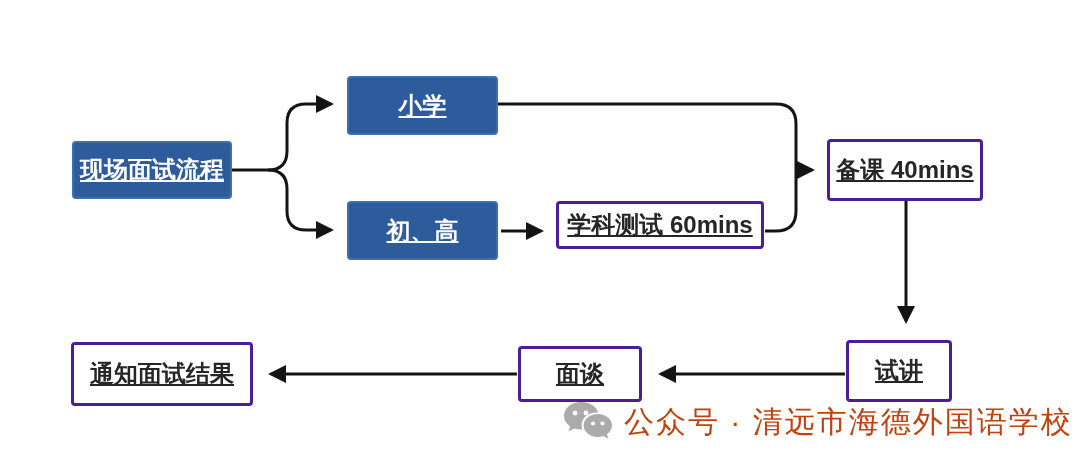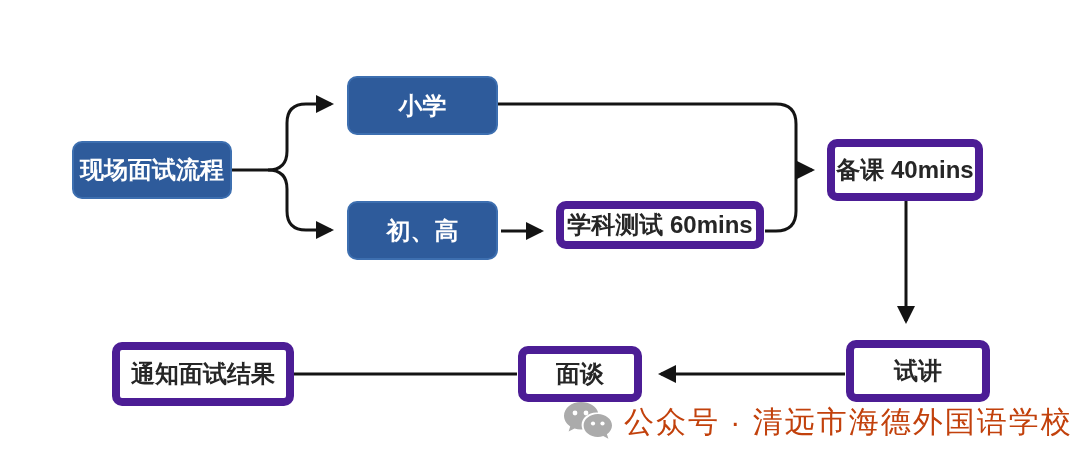--- a/index.html
+++ b/index.html
@@ -8,33 +8,34 @@
     width:1080px;height:463px;
     background:#ffffff;
     font-family:"Liberation Sans", sans-serif;
     overflow:hidden;
   }
   .lines{position:absolute;left:0;top:0;width:1080px;height:463px;}
   .node{
     position:absolute;
     display:flex;align-items:center;justify-content:center;
     box-sizing:border-box;
-    border-radius:10px;
+    border-radius:4px;
     font-weight:bold;
     white-space:nowrap;
+    text-decoration:underline;
   }
   .node.filled{
     background:#2E5B9B;
     border:2px solid #3D6FB0;
     color:#ffffff;
     font-size:24px;
   }
   .node.outline{
     background:#ffffff;
-    border:8px solid #4c1d95;
+    border:3px solid #4c1d95;
     color:#262626;
     font-size:24px;
   }
   .watermark{
     position:absolute;
     left:560px;top:398px;
     display:flex;align-items:center;
     color:#c2410c;
     font-size:30px;
     letter-spacing:2px;
@@ -69,25 +70,25 @@
   <div class="node filled" style="left:72px;  top:141px; width:160px; height:58px;text-align:center;">现场面试流程</div>
 
   <div class="node filled" style="left:347px; top:76px;  width:151px; height:59px;">小学</div>
 
   <div class="node filled" style="left:347px; top:201px; width:151px; height:59px;">初、高</div>
 
   <div class="node outline" style="left:556px; top:201px; width:208px; height:48px;">学科测试 60mins</div>
 
   <div class="node outline" style="left:827px; top:139px; width:156px; height:62px;">备课 40mins</div>
 
-  <div class="node outline" style="left:846px; top:340px; width:144px; height:62px;">试讲</div>
+  <div class="node outline" style="left:846px; top:340px; width:106px; height:62px;">试讲</div>
 
   <div class="node outline" style="left:518px; top:346px; width:124px; height:56px;">面谈</div>
 
-  <div class="node outline" style="left:71px;  top:342px; width:182px; height:64px;margin-left:41px;">通知面试结果</div>
+  <div class="node outline" style="left:71px;  top:342px; width:182px; height:64px;">通知面试结果</div>
 
   <div class="watermark">
     <svg class="wicon" width="56" height="48" viewBox="0 0 56 48">
       <g fill="#ABABAB">
         <path d="M21 4 C11.6 4 4 10.2 4 17.8 c0 4.3 2.4 8.1 6.2 10.6 l-1.6 5.2 5.9-3.1 c2 .6 4.2 1 6.5 1 .5 0 1 0 1.5-.1 -0.6-1.4-0.9-2.9-0.9-4.4 0-7 6.6-12.6 14.7-12.6 .6 0 1.2 0 1.8.1 C36.5 8.3 29.4 4 21 4 Z"></path>
         <circle cx="15" cy="15" r="2.4" fill="#ffffff"></circle>
         <circle cx="26" cy="15" r="2.4" fill="#ffffff"></circle>
         <path d="M52 27.5 C52 21.2 45.6 16 37.8 16 30 16 23.6 21.2 23.6 27.5 c0 6.3 6.4 11.5 14.2 11.5 1.9 0 3.7-.3 5.4-.9 l5.2 2.7 -1.5-4.6 C50 34 52 30.9 52 27.5 Z"></path>
         <circle cx="33" cy="25.5" r="2.1" fill="#ffffff"></circle>
         <circle cx="42.5" cy="25.5" r="2.1" fill="#ffffff"></circle>

